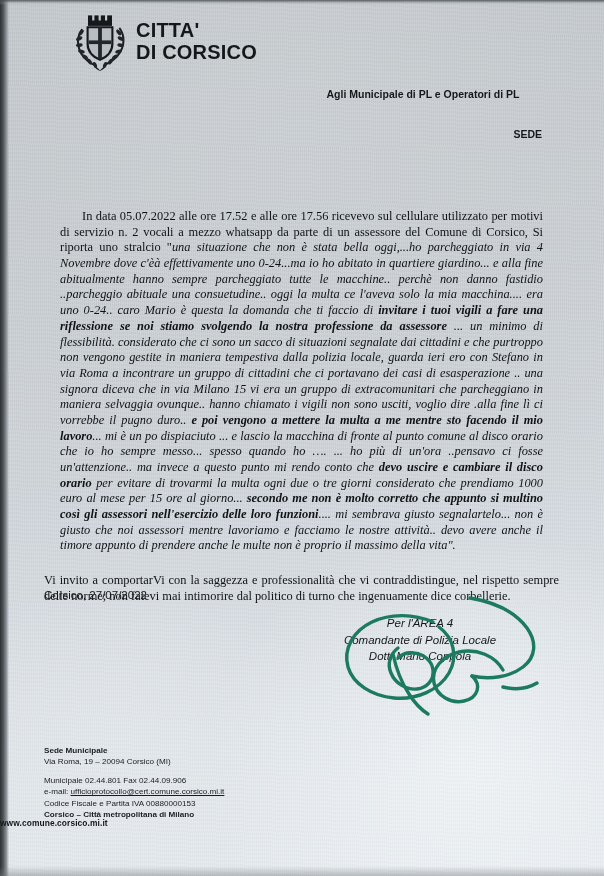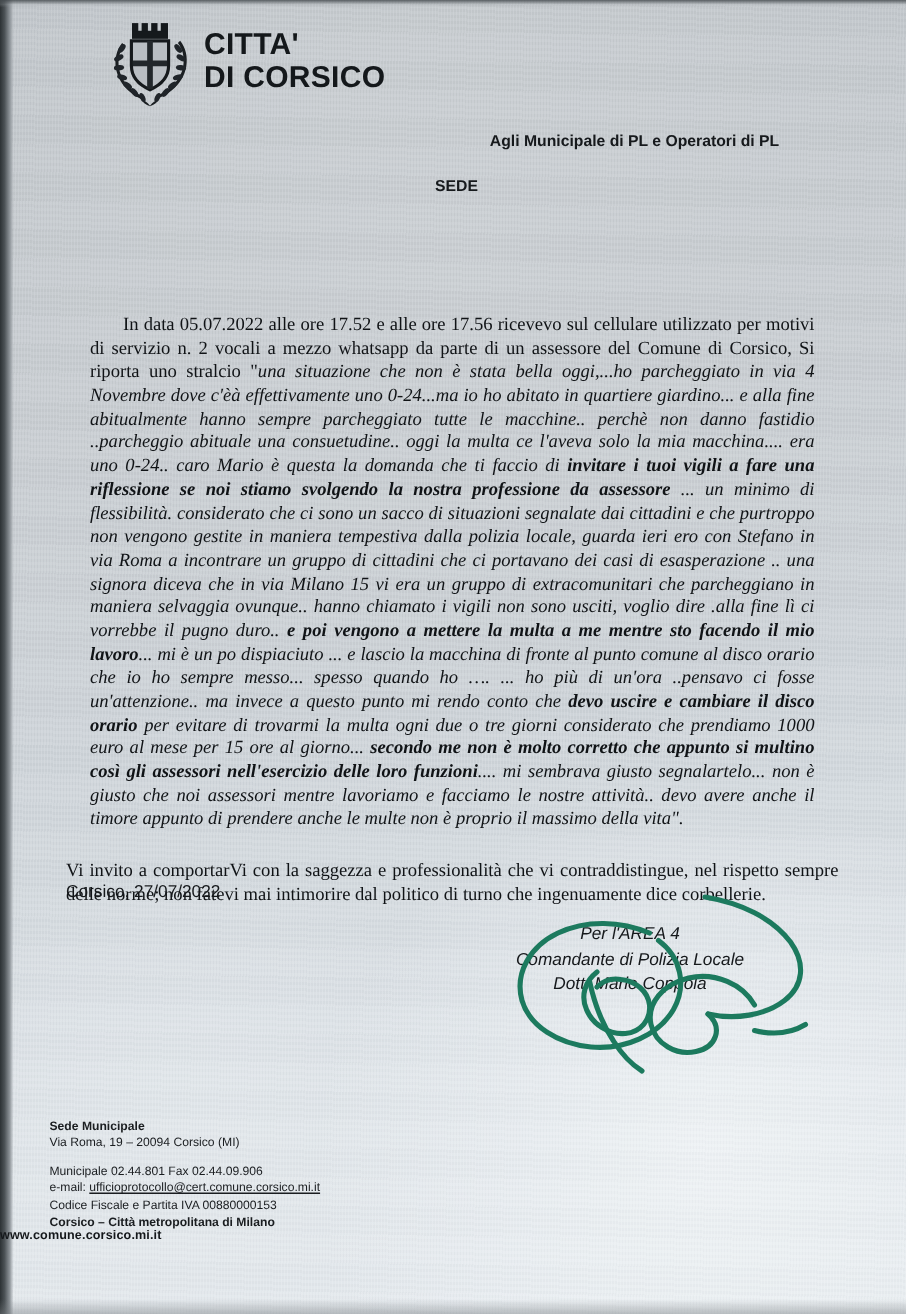--- a/index.html
+++ b/index.html
@@ -70,21 +70,21 @@
   #addressee {
     position: absolute;
     left: 290px; top: 88px;
     width: 266px;
     font-family: "Liberation Sans", sans-serif;
     font-size: 10.5px;
     font-weight: bold;
     color: #16191c;
   }
   #addressee .to { display: block; text-align: center; }
-  #addressee .sede { display: block; margin-top: 18px; padding-right: 14px; }
+  #addressee .sede { display: block; text-align: right; margin-top: 28px; padding-right: 14px; }
 
   
   #body-block {
     position: absolute;
     left: 44px; top: 193px;
     width: 515px;
     font-size: 12.4px;
     line-height: 1.265;
     color: #101316;
     text-align: justify;
@@ -118,21 +118,21 @@
   #signature-mark {
     position: absolute;
     left: 320px; top: 596px;
     width: 230px; height: 130px;
     pointer-events: none;
   }
 
   
   #footer {
     position: absolute;
-    left: 33px; top: 745px;
+    left: 44px; top: 745px;
     font-family: "Liberation Sans", sans-serif;
     font-size: 8.1px;
     line-height: 1.42;
     color: #1a1d20;
   }
   #footer .b { font-weight: bold; }
   #footer .gap { height: 7px; }
   #footer .mail-link { text-decoration: underline; }
   #website {
     position: absolute;

